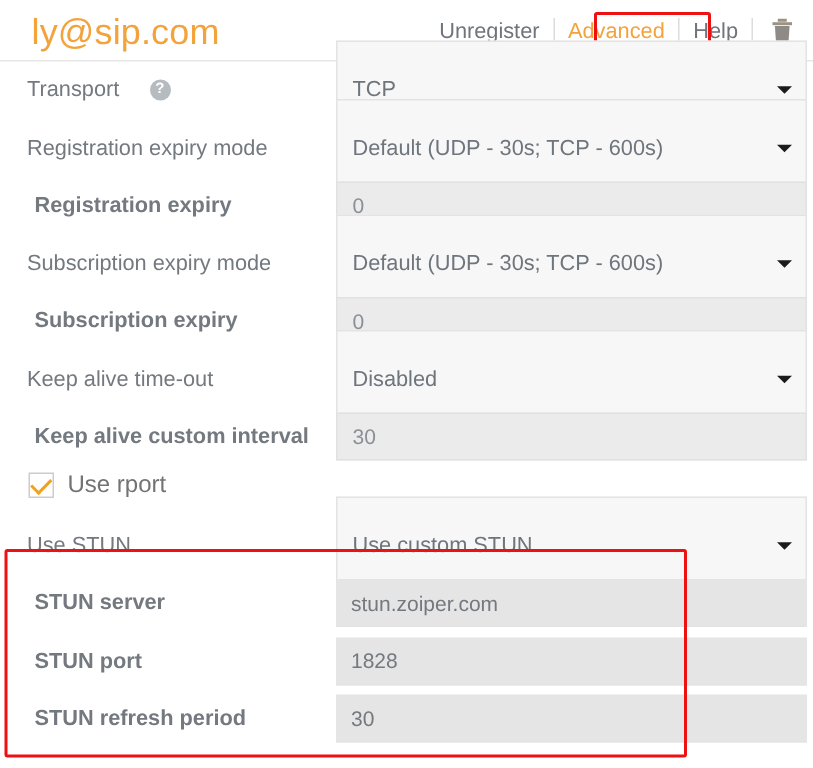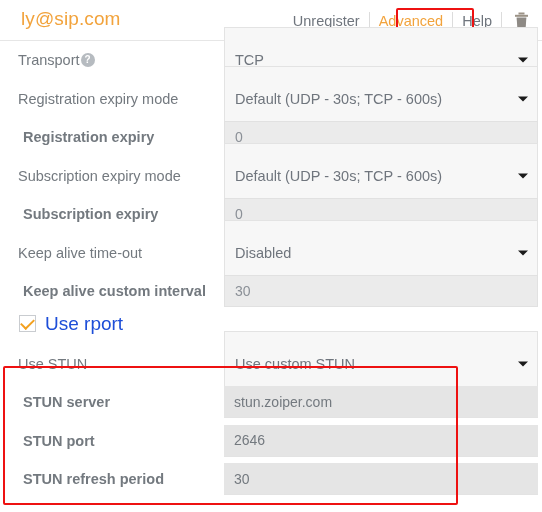--- a/index.html
+++ b/index.html
@@ -20,21 +20,21 @@
   .header {
     position: relative;
     height: 40px;
     width: 542px;
     box-sizing: border-box;
   }
   .account-title {
     position: absolute;
     left: 21px;
     top: 8px;
-    font-size: 19px;
+    font-size: 24px;
     color: #f2a33c;
     letter-spacing: 0.1px;
     white-space: nowrap;
   }
   .header-actions {
     position: absolute;
     right: 0px;
     top: 10px;
     display: flex;
     align-items: center;
@@ -102,21 +102,21 @@
     align-items: center;
   }
   .label {
     position: absolute;
     left: 18px;
     font-size: 14.5px;
     color: #73797f;
     white-space: nowrap;
     display: flex;
     align-items: center;
-    gap: 1px;
+    gap: 20px;
   }
   .label.indent {
     left: 23px;
     font-weight: bold;
   }
   .help-icon {
     display: inline-block;
     width: 14px;
     height: 14px;
     border-radius: 50%;
@@ -204,22 +204,22 @@
     display: block;
     width: 11px;
     height: 6px;
     border-left: 2.4px solid #f3a01e;
     border-bottom: 2.4px solid #f3a01e;
     transform: rotate(-45deg) translate(1px, -1px);
   }
   .cblabel {
     position: absolute;
     left: 45px;
-    font-size: 19px;
-    color: #1d4ed8;
+    font-size: 16px;
+    color: #737373;
     white-space: nowrap;
   }
 
   
   .annot-stun {
     position: absolute;
     left: 3px;
     top: 366px;
     width: 455px;
     height: 139px;
@@ -343,21 +343,21 @@
   <div class="row">
     <span class="label indent">STUN server</span>
     <div class="field">
       <div class="input-underline">stun.zoiper.com</div>
     </div>
   </div>
 
   <div class="row">
     <span class="label indent">STUN port</span>
     <div class="field">
-      <div class="input-underline">2646</div>
+      <div class="input-underline">1828</div>
     </div>
   </div>
 
   <div class="row">
     <span class="label indent">STUN refresh period</span>
     <div class="field">
       <div class="input-underline">30</div>
     </div>
   </div>
 

